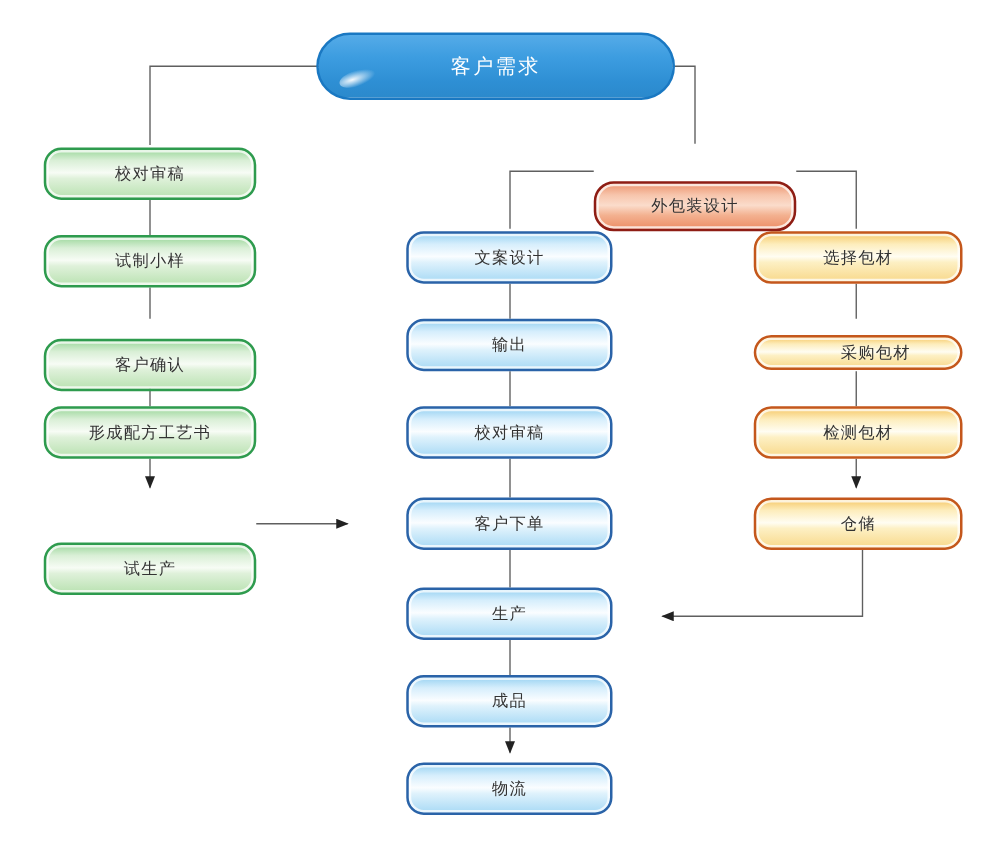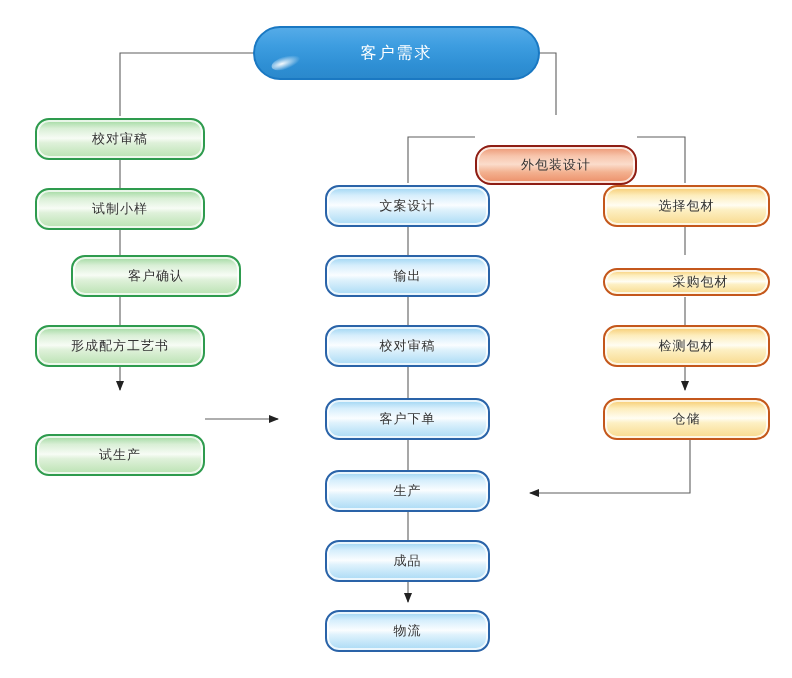--- a/index.html
+++ b/index.html
@@ -117,21 +117,21 @@
     <span class="root-gloss"></span>
     <span class="node-label">客户需求</span>
   </div>
 
   <div class="node green" style="left:35px; top:118px; width:170px; height:42px;">
     <span class="node-label">校对审稿</span>
   </div>
   <div class="node green" style="left:35px; top:188px; width:170px; height:42px;">
     <span class="node-label">试制小样</span>
   </div>
-  <div class="node green" style="left:35px; top:255px; width:170px; height:42px;margin-left:36px;">
+  <div class="node green" style="left:35px; top:271px; width:170px; height:42px;">
     <span class="node-label">客户确认</span>
   </div>
   <div class="node green" style="left:35px; top:325px; width:170px; height:42px;">
     <span class="node-label">形成配方工艺书</span>
   </div>
   <div class="node green" style="left:35px; top:398px; width:170px; height:42px;margin-top:36px;">
     <span class="node-label">试生产</span>
   </div>
 
   <div class="node red" style="left:475px; top:117px; width:162px; height:40px;">

